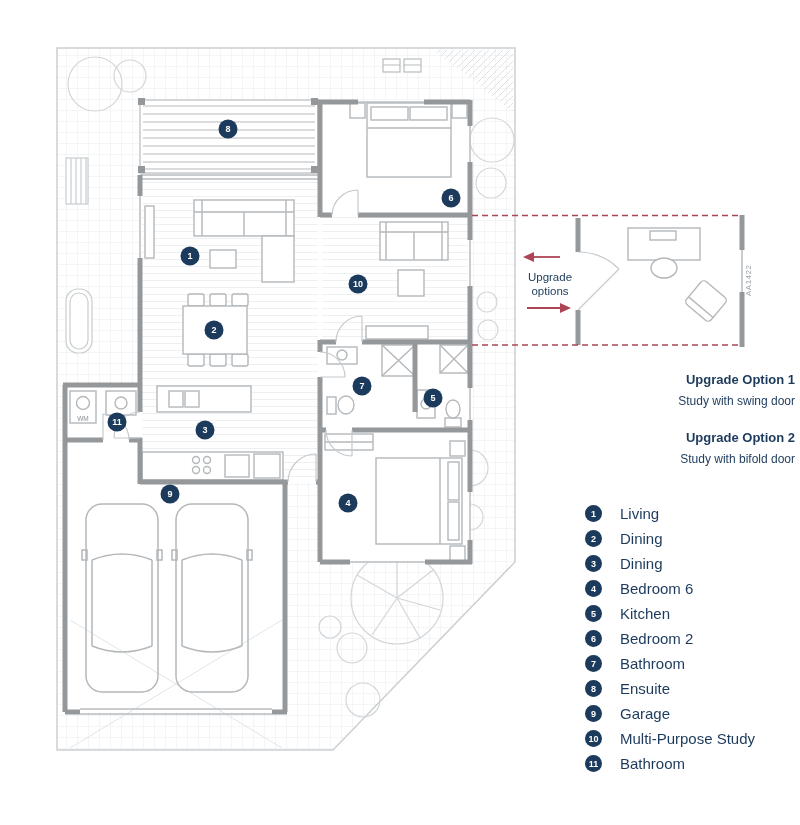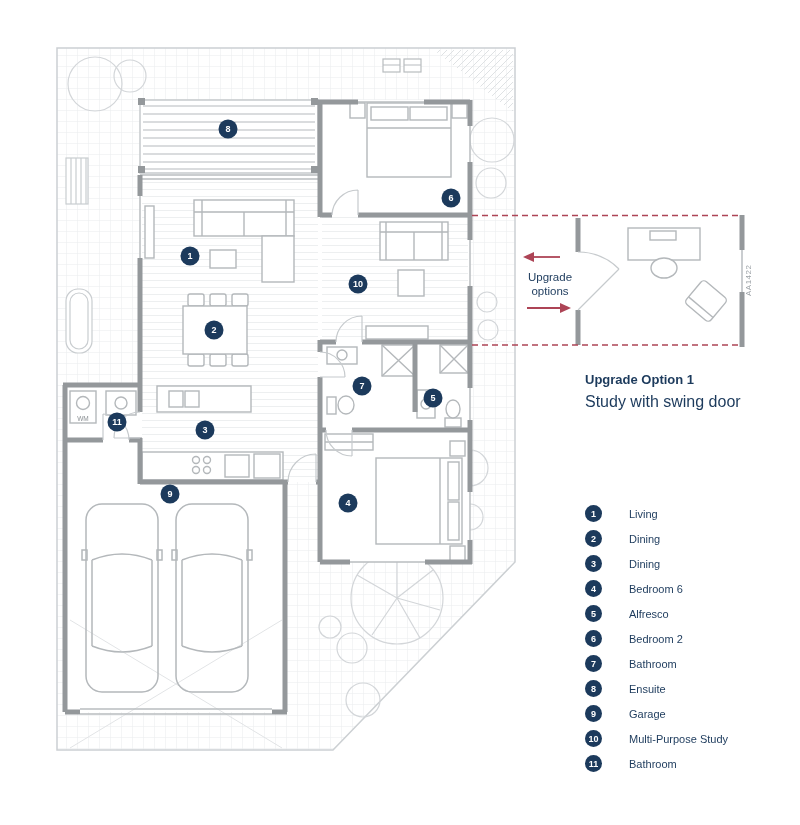--- a/index.html
+++ b/index.html
@@ -1,28 +1,28 @@
 <!DOCTYPE html>
 <html style="--navy: #1c3a5c; --red: #ad4456;"><head>
 <meta charset="utf-8">
 <style>
   html,body{margin:0;padding:0;background:#ffffff;}
   .canvas{position:relative;width:800px;height:825px;background:#fff;
           font-family:"Liberation Sans",sans-serif;overflow:hidden;}
   .plan-svg{position:absolute;left:0;top:0;}
   svg text{font-family:"Liberation Sans",sans-serif;}
-  .side{position:absolute;left:585px;top:372px;width:210px;color:var(--navy,#1c3a5c);}
+  .side{position:absolute;left:585px;top:372px;width:210px;color:var(--navy,#1c3a5c);text-align:right;}
   .opt-title{font-weight:bold;font-size:13px;line-height:15px;margin:0 0 7px 0;}
-  .opt-sub{font-size:16px;line-height:15px;margin:0 0 21px 0;}
+  .opt-sub{font-size:12px;line-height:15px;margin:0 0 21px 0;}
   .legend{position:absolute;left:585px;top:501px;}
   .legend-item{display:flex;align-items:center;height:25px;}
   .badge{width:17px;height:17px;border-radius:50%;background:var(--navy,#1c3a5c);
          color:#fff;font-size:9px;font-weight:bold;display:flex;align-items:center;
          justify-content:center;flex:0 0 17px;}
-  .legend-label{margin-left:27px;font-size:11px;color:var(--navy,#1c3a5c);white-space:nowrap;}
+  .legend-label{margin-left:18px;font-size:15px;color:var(--navy,#1c3a5c);white-space:nowrap;}
   .plan-code{position:absolute;left:744px;top:296px;font-size:8px;color:#9ba1a6;
              letter-spacing:.5px;transform:rotate(-90deg);transform-origin:left top;white-space:nowrap;}
 </style>
 </head>
 <body>
 
 <div class="canvas">
 
   <svg class="plan-svg" width="800" height="825" viewBox="0 0 800 825">
     <defs>
@@ -283,20 +283,22 @@
           <text x="117" y="425.2" text-anchor="middle" font-size="9" font-weight="bold" fill="#ffffff">11</text>
         </g>
       </g>
   </svg>
 
   <div class="plan-code">AA1422</div>
 
   <div class="side">
     <div class="opt-title">Upgrade Option 1</div>
     <div class="opt-sub">Study with swing door</div>
+    <div class="opt-title">Upgrade Option 2</div>
+    <div class="opt-sub">Study with bifold door</div>
   </div>
 
   <div class="legend">
       <div class="legend-item">
         <span class="badge">1</span>
         <span class="legend-label">Living</span>
       </div>
       <div class="legend-item">
         <span class="badge">2</span>
         <span class="legend-label">Dining</span>
@@ -304,21 +306,21 @@
       <div class="legend-item">
         <span class="badge">3</span>
         <span class="legend-label">Dining</span>
       </div>
       <div class="legend-item">
         <span class="badge">4</span>
         <span class="legend-label">Bedroom 6</span>
       </div>
       <div class="legend-item">
         <span class="badge">5</span>
-        <span class="legend-label">Alfresco</span>
+        <span class="legend-label">Kitchen</span>
       </div>
       <div class="legend-item">
         <span class="badge">6</span>
         <span class="legend-label">Bedroom 2</span>
       </div>
       <div class="legend-item">
         <span class="badge">7</span>
         <span class="legend-label">Bathroom</span>
       </div>
       <div class="legend-item">

